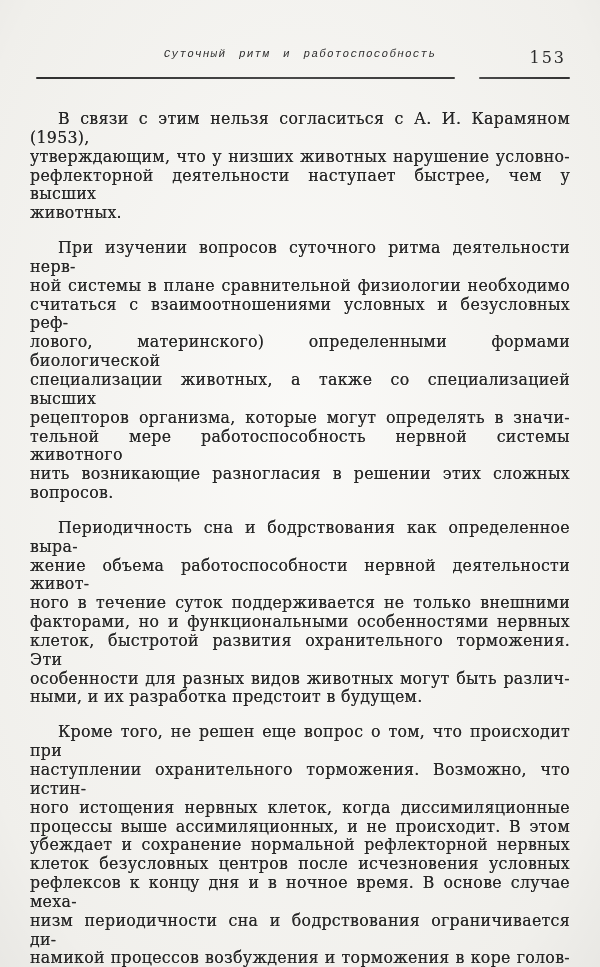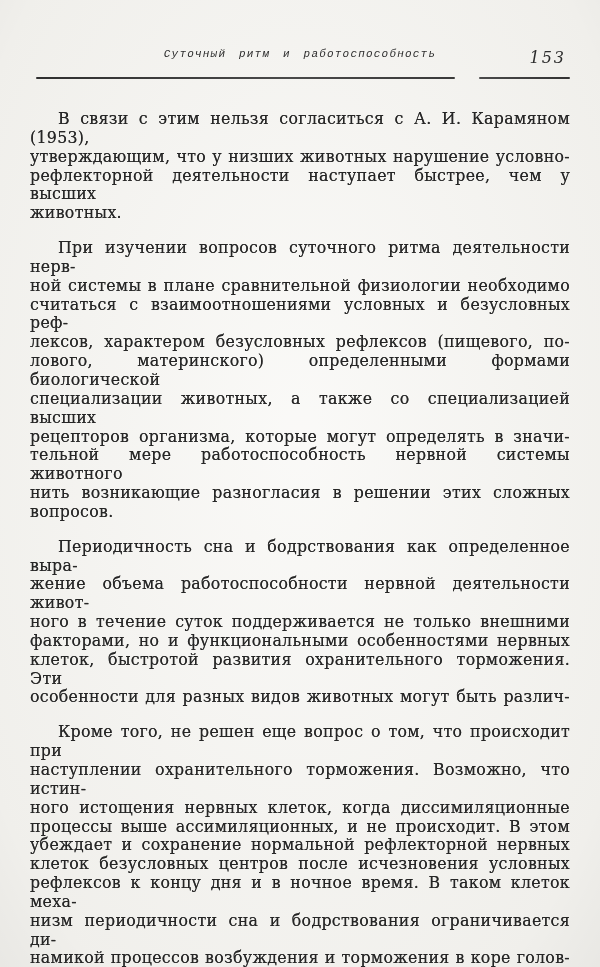--- a/index.html
+++ b/index.html
@@ -37,21 +37,20 @@
     color:#2c2c2c;
     font-family:Liberation Mono, monospace;
   }
   .page-num{
     position:absolute;
     right:4px;
     top:0;
     font-size:16px;
     letter-spacing:2px;
     color:#2c2c2c;
-    font-style:italic;
   }
   .head-rule{
     position:absolute;
     top:77px;
     left:36px;
     width:534px;
     display:flex;
     justify-content:space-between;
     align-items:center;
   }
@@ -102,44 +101,44 @@
       <p>
         <span class="line first">В связи с этим нельзя согласиться с А. И. Карамяном (1953),</span>
         <span class="line">утверждающим, что у низших животных нарушение условно-</span>
         <span class="line">рефлекторной деятельности наступает быстрее, чем у высших</span>
         <span class="line last">животных.</span>
       </p>
       <p>
         <span class="line first">При изучении вопросов суточного ритма деятельности нерв-</span>
         <span class="line">ной системы в плане сравнительной физиологии необходимо</span>
         <span class="line">считаться с взаимоотношениями условных и безусловных реф-</span>
-        <span class="line">лексов, характером безусловных рефлексов (пищевого, по-</span>
         <span class="line">лового, материнского) определенными формами биологической</span>
         <span class="line">специализации животных, а также со специализацией высших</span>
         <span class="line">рецепторов организма, которые могут определять в значи-</span>
         <span class="line">тельной мере работоспособность нервной системы животного</span>
         <span class="line">нить возникающие разногласия в решении этих сложных</span>
         <span class="line last">вопросов.</span>
       </p>
       <p>
         <span class="line first">Периодичность сна и бодрствования как определенное выра-</span>
         <span class="line">жение объема работоспособности нервной деятельности живот-</span>
         <span class="line">ного в течение суток поддерживается не только внешними</span>
         <span class="line">факторами, но и функциональными особенностями нервных</span>
         <span class="line">клеток, быстротой развития охранительного торможения. Эти</span>
         <span class="line">особенности для разных видов животных могут быть различ-</span>
+        <span class="line last">ными, и их разработка предстоит в будущем.</span>
       </p>
       <p>
         <span class="line first">Кроме того, не решен еще вопрос о том, что происходит при</span>
         <span class="line">наступлении охранительного торможения. Возможно, что истин-</span>
         <span class="line">ного истощения нервных клеток, когда диссимиляционные</span>
         <span class="line">процессы выше ассимиляционных, и не происходит. В этом</span>
         <span class="line">убеждает и сохранение нормальной рефлекторной нервных</span>
         <span class="line">клеток безусловных центров после исчезновения условных</span>
-        <span class="line">рефлексов к концу дня и в ночное время. В таком клеток меха-</span>
+        <span class="line">рефлексов к концу дня и в ночное время. В основе случае меха-</span>
         <span class="line">низм периодичности сна и бодрствования ограничивается ди-</span>
         <span class="line">намикой процессов возбуждения и торможения в коре голов-</span>
         <span class="line last">ного мозга.</span>
       </p>
       <p>
         <span class="line first">И. П. Павлов считал, как известно, что в основе проис-</span>
       </p>
     </div>
 </div>
 

